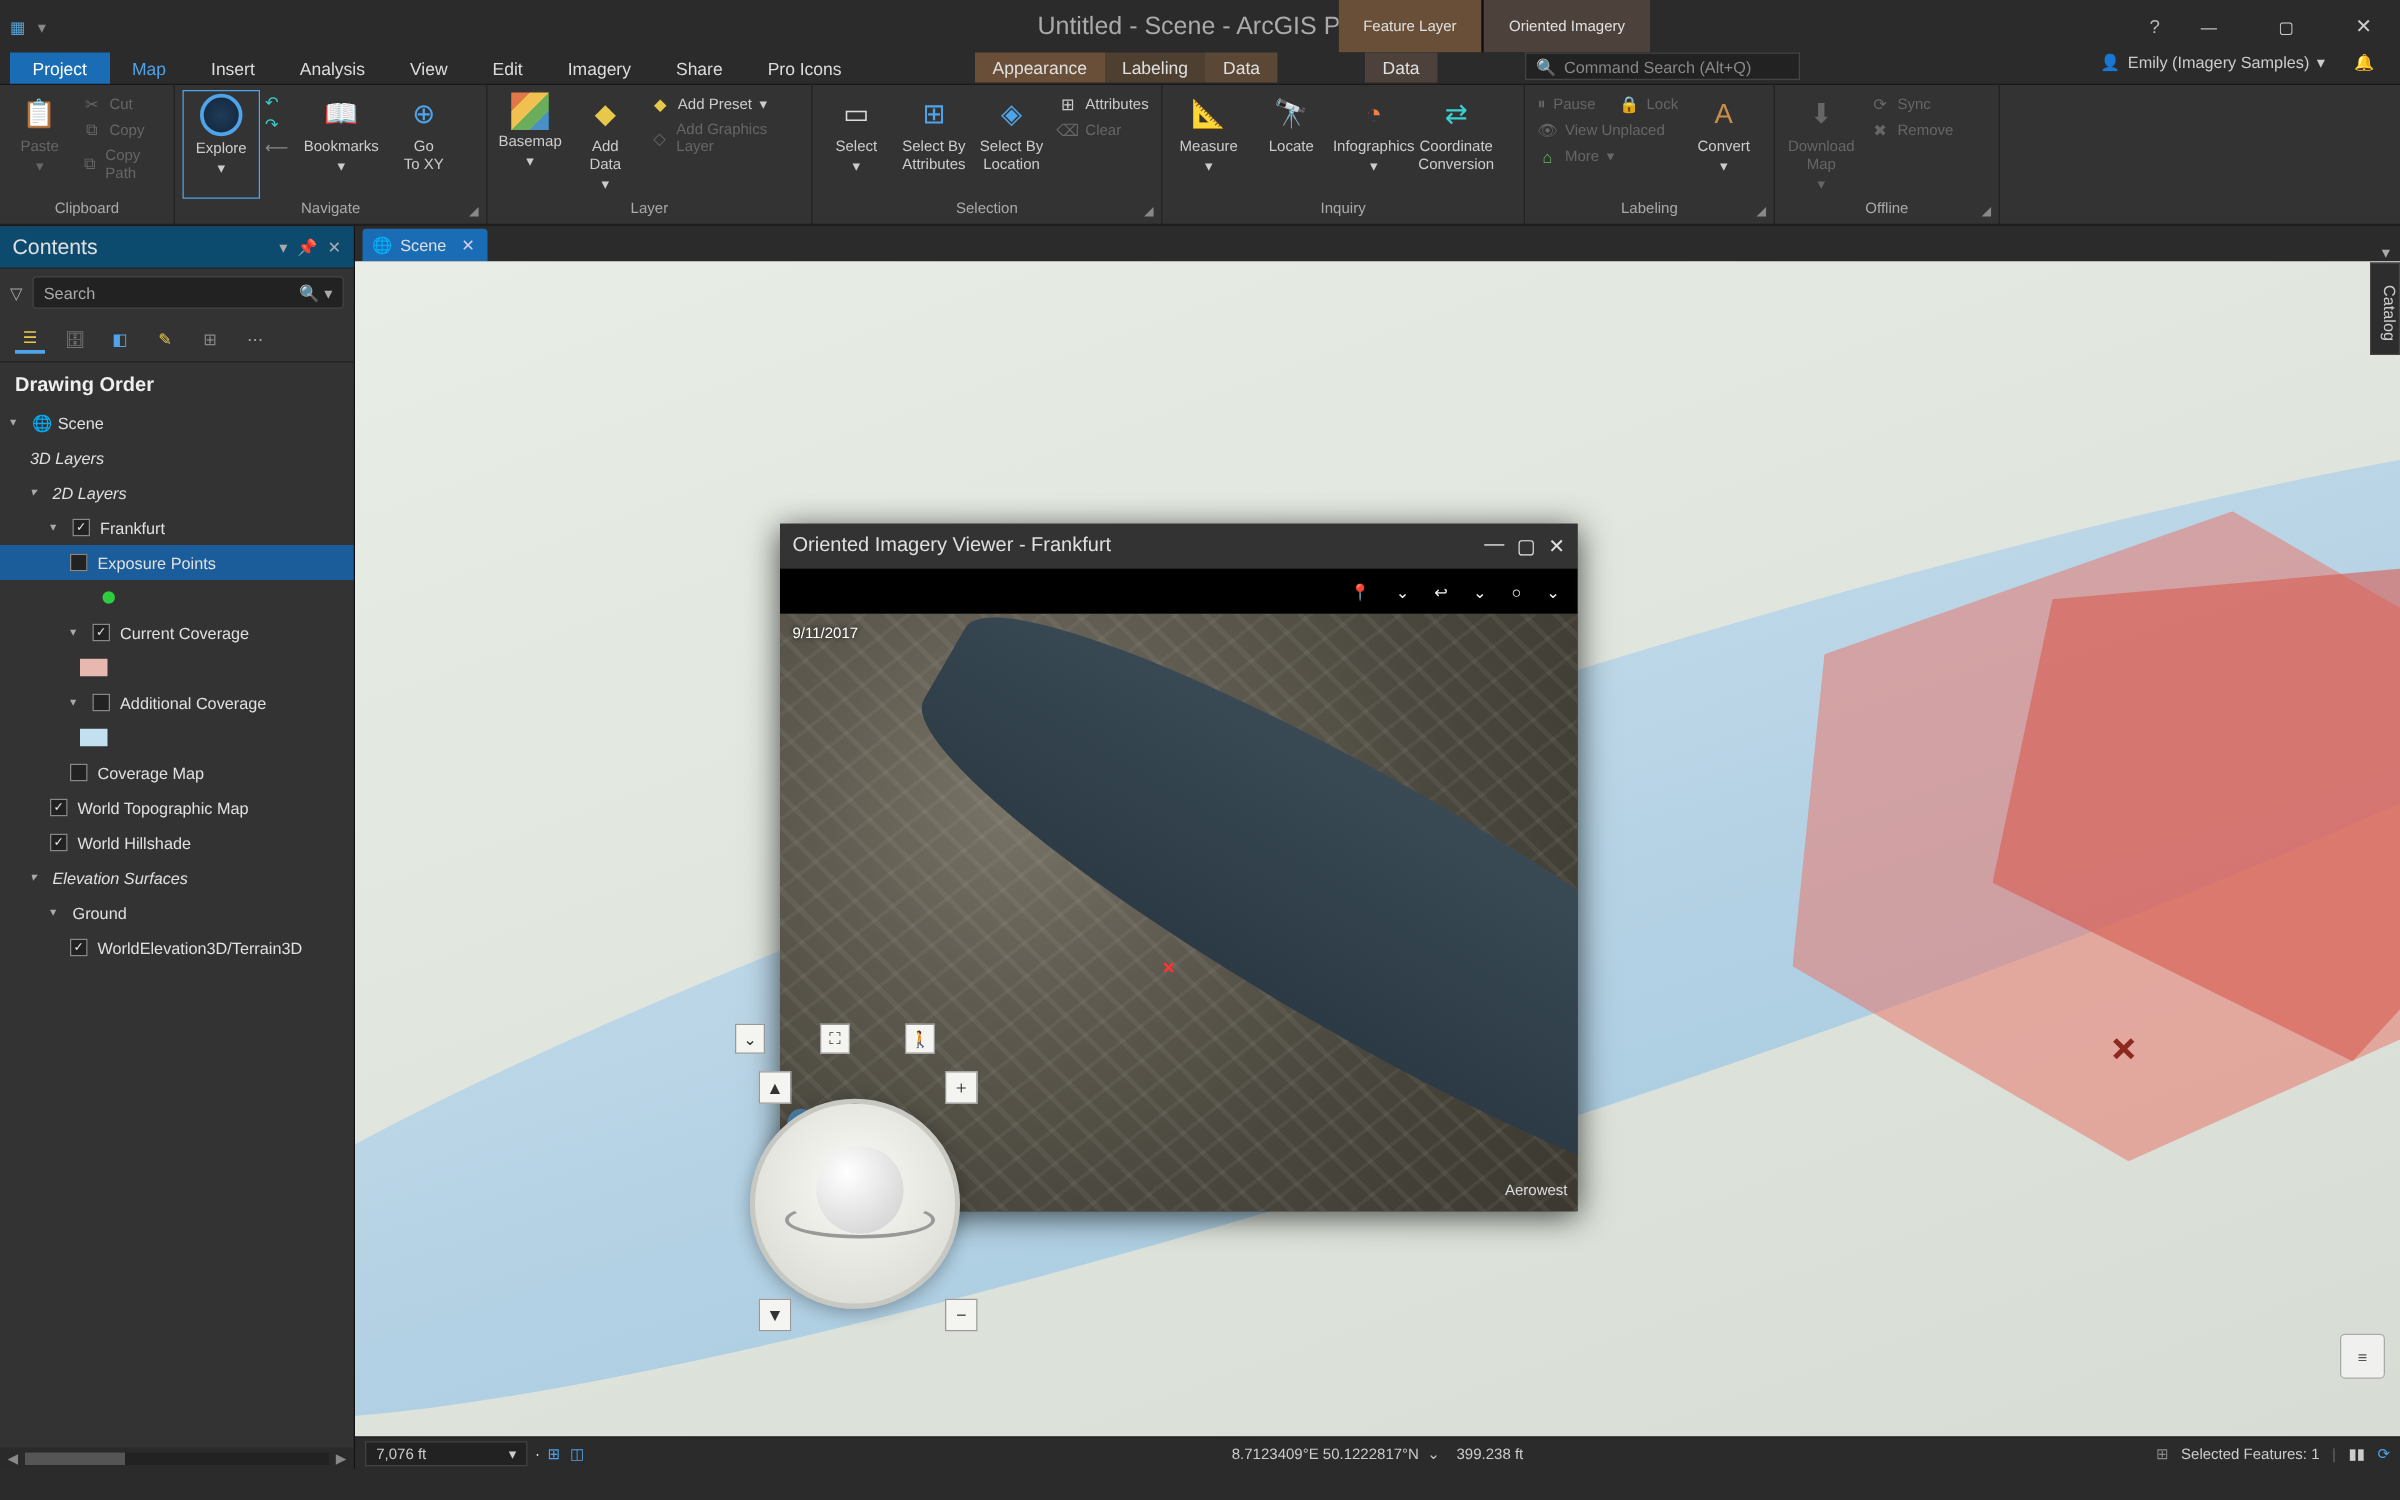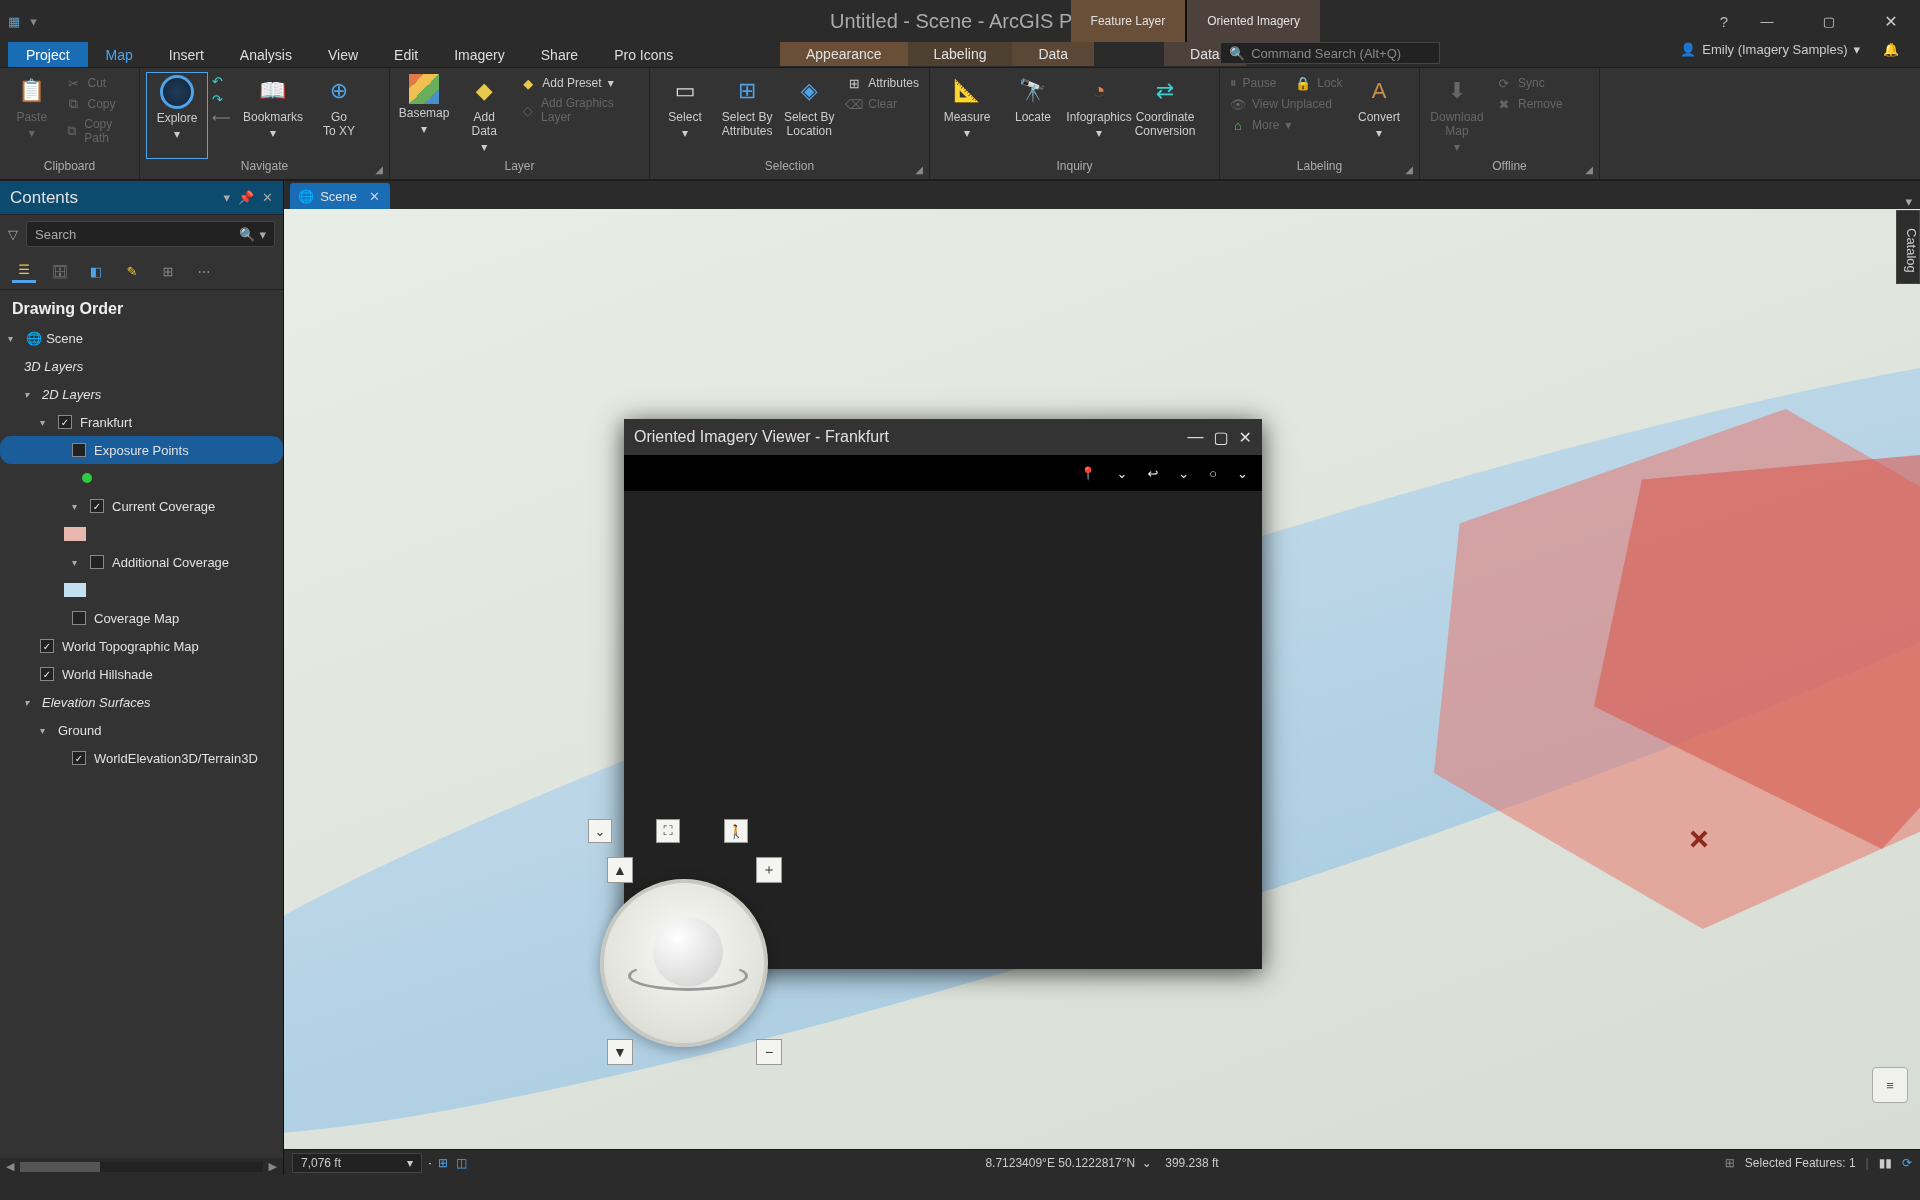--- a/index.html
+++ b/index.html
@@ -15,21 +15,21 @@
 .ctx-oi { background:#4d423b; margin-left:2px; }
 .titlebar .right-zone { position:absolute; right:6px; display:flex; align-items:center; gap:16px; }
 .winbtn { width:46px; height:30px; display:flex; align-items:center; justify-content:center; }
 
 
 .menubar { height:26px; background:#2b2b2b; display:flex; align-items:stretch; padding-left:8px; position:relative; border-bottom:1px solid #1a1a1a; }
 .menu-item { padding:4px 18px; font-size:14px; color:#ddd; display:flex; align-items:center; }
 .menu-item.project { background:#1a6db5; color:#fff; }
 .menu-item.map { color:#4fa3e8; }
 .menu-ctx-right { position:absolute; left:780px; display:flex; }
-.menu-ctx-right .tabitem { padding:4px 26px; font-size:14px;text-align:right; }
+.menu-ctx-right .tabitem { padding:4px 14px; font-size:14px;text-align:right; }
 .menu-ctx-right .appearance { background:#6a4f38; }
 .menu-ctx-right .labeling { background:#4d4030; }
 .menu-ctx-right .data1 { background:#5a4735; }
 .menu-ctx-right .data2 { background:#4d423b; margin-left:70px; }
 .cmd-search { position:absolute; right:480px; width:220px; height:22px; background:#222; border:1px solid #444; display:flex; align-items:center; padding:0 8px; color:#888; font-size:13px; }
 .user-badge { position:absolute; right:60px; display:flex; align-items:center; gap:6px; color:#ccc; font-size:13px; }
 .bell { position:absolute; right:20px; }
 
 
 .ribbon { height:113px; background:#333; display:flex; border-bottom:2px solid #1e1e1e; }
@@ -54,21 +54,21 @@
 .search-row { display:flex; align-items:center; padding:6px 8px; gap:8px; }
 .search-row .filter-icon { color:#aaa; }
 .search-row .search-box { flex:1; background:#222; border:1px solid #444; height:26px; display:flex; align-items:center; padding:0 8px; color:#aaa; font-size:13px; border-radius:3px; }
 .toc-toolbar { display:flex; gap:12px; padding:6px 12px; border-bottom:1px solid #222; }
 .toc-toolbar .ti { width:24px; height:24px; display:flex; align-items:center; justify-content:center; }
 .toc-toolbar .ti.active { border-bottom:3px solid #4fa3e8; }
 .toc-heading { padding:10px 12px 6px; font-size:16px; font-weight:600; color:#eee; }
 .tree { flex:1; overflow:auto; font-size:13px; }
 .tree-row { display:flex; align-items:center; height:28px; padding-left:8px; gap:4px; }
 .tree-row.sel { background:#1a5d9a; }
-.indent1 { padding-left:24px;font-style:italic; } .indent2 { padding-left:40px; } .indent3 { padding-left:72px;border-radius:11px; }
+.indent1 { padding-left:24px;font-style:italic; } .indent2 { padding-left:40px; } .indent3 { padding-left:56px; }
 .tree-row .tw { width:14px; color:#aaa; font-size:10px; }
 .tree-row .cb { width:14px; height:14px; border:1px solid #888; background:#222; display:flex; align-items:center; justify-content:center; font-size:10px; }
 .tree-row .cb.checked::after { content:"✓"; color:#eee; }
 .swatch { width:22px; height:14px; display:inline-block; margin-left:56px; }
 .sw-green { width:10px; height:10px; border-radius:50%; background:#2ecc40; margin-left:74px; }
 
 
 .map-pane { flex:1; display:flex; flex-direction:column; position:relative; }
 .view-tabs { height:28px; background:#2b2b2b; display:flex; align-items:flex-end; padding-left:6px; }
 .view-tab { height:26px; background:#1a6db5; display:flex; align-items:center; padding:0 10px 0 8px; gap:6px; font-size:13px; border-radius:3px 3px 0 0; }
@@ -520,20 +520,31 @@
           </div>
         </div>
         <div class="oiv-tools">
           <span class="ico">📍</span>
           <span class="ico">⌄</span>
           <span class="ico">↩</span>
           <span class="ico">⌄</span>
           <span class="ico">○</span>
           <span class="ico">⌄</span>
         </div>
+        <div class="oiv-img">
+          <div class="buildings"></div>
+          <div class="river2"></div>
+          <div class="oiv-date">9/11/2017</div>
+          <div class="red-x-center"></div>
+          <div class="oiv-zoom">
+            <div>＋</div>
+            <div>−</div>
+          </div>
+          <div class="oiv-attr">Aerowest</div>
+        </div>
       </div>
 
       <div class="nav-small">
         <div class="ico">⌄</div>
         <div class="ico">⛶</div>
         <div class="ico">🚶</div>
       </div>
 
       <div class="nav-ctl">
         <div class="nav-btn nbtn-up">▲</div>

